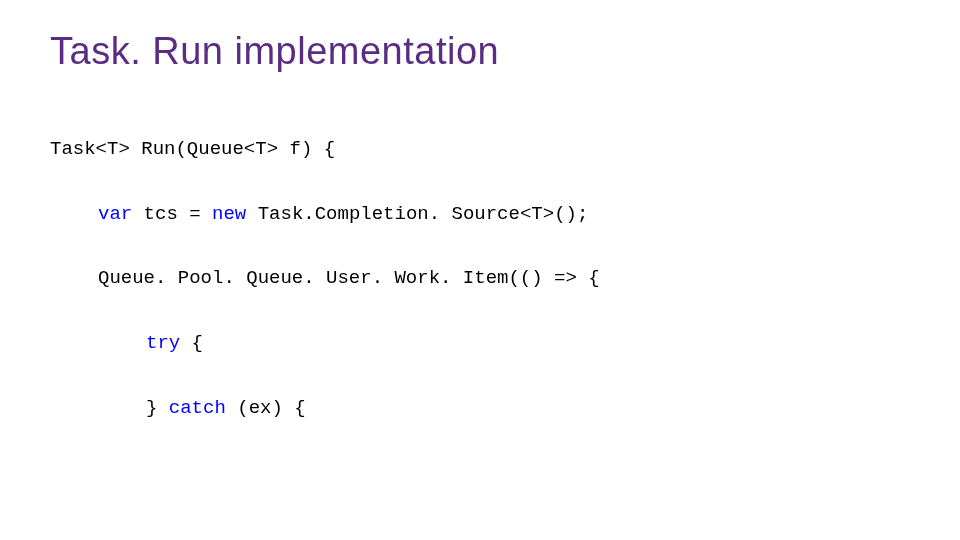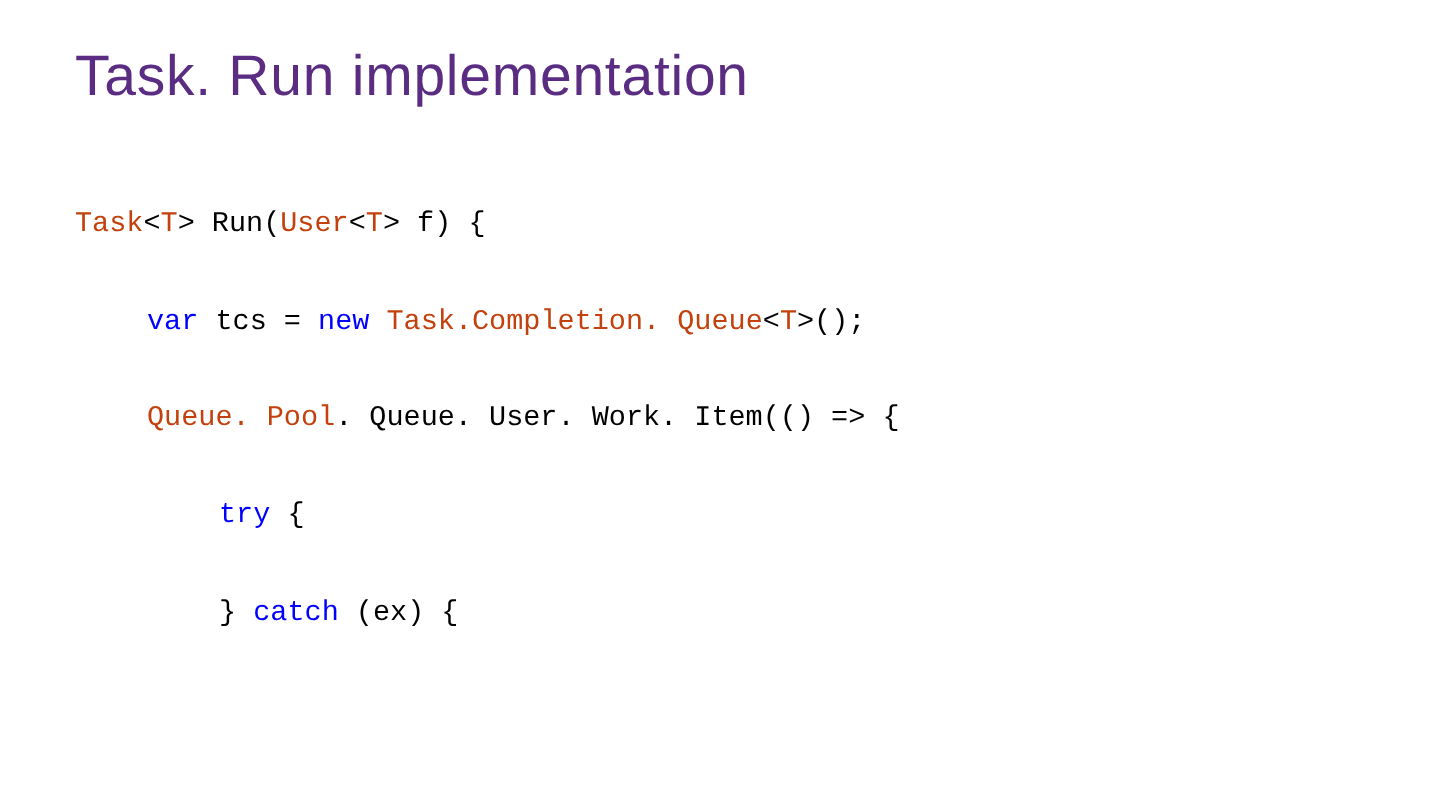--- a/index.html
+++ b/index.html
@@ -29,32 +29,32 @@
     font-family: Consolas, "Courier New", monospace;
     font-size: 19px;
     line-height: 1.7;
     color: #000;
     white-space: pre;
   }
   .ind1 { padding-left: 48px; }
   .ind2 { padding-left: 96px; }
   .ind3 { padding-left: 144px; }
   .kw   { color: #0000ff; text-align: center; }   
-  .typ  { color: #c2410c; }   
+  .typ  { color: #000000; }   
   .plain{ color: #000000; }
 </style>
 </head>
 <body>
 
 <div class="slide">
   <h1 class="title">Task. Run implementation</h1>
 
   <div class="code">
-<div><span class="typ">Task</span><span class="plain">&lt;</span><span class="typ">T</span><span class="plain">&gt; Run(</span><span class="typ">User</span><span class="plain">&lt;</span><span class="typ">T</span><span class="plain">&gt; f) {</span></div>
-<div class="ind1"><span class="kw">var</span><span class="plain"> tcs = </span><span class="kw">new</span><span class="plain"> </span><span class="typ">Task.Completion. Queue</span><span class="plain">&lt;</span><span class="typ">T</span><span class="plain">&gt;();</span></div>
+<div><span class="typ">Task</span><span class="plain">&lt;</span><span class="typ">T</span><span class="plain">&gt; Run(</span><span class="typ">Queue</span><span class="plain">&lt;</span><span class="typ">T</span><span class="plain">&gt; f) {</span></div>
+<div class="ind1"><span class="kw">var</span><span class="plain"> tcs = </span><span class="kw">new</span><span class="plain"> </span><span class="typ">Task.Completion. Source</span><span class="plain">&lt;</span><span class="typ">T</span><span class="plain">&gt;();</span></div>
 <div class="ind1"><span class="typ">Queue. Pool</span><span class="plain">. Queue. User. Work. Item(() =&gt; {</span></div>
 <div class="ind2"><span class="kw">try</span><span class="plain"> {</span></div>
 <div class="ind2"><span class="plain">} </span><span class="kw">catch</span><span class="plain"> (ex) {</span></div>
 
 
 
 
 
   </div>
 </div>

